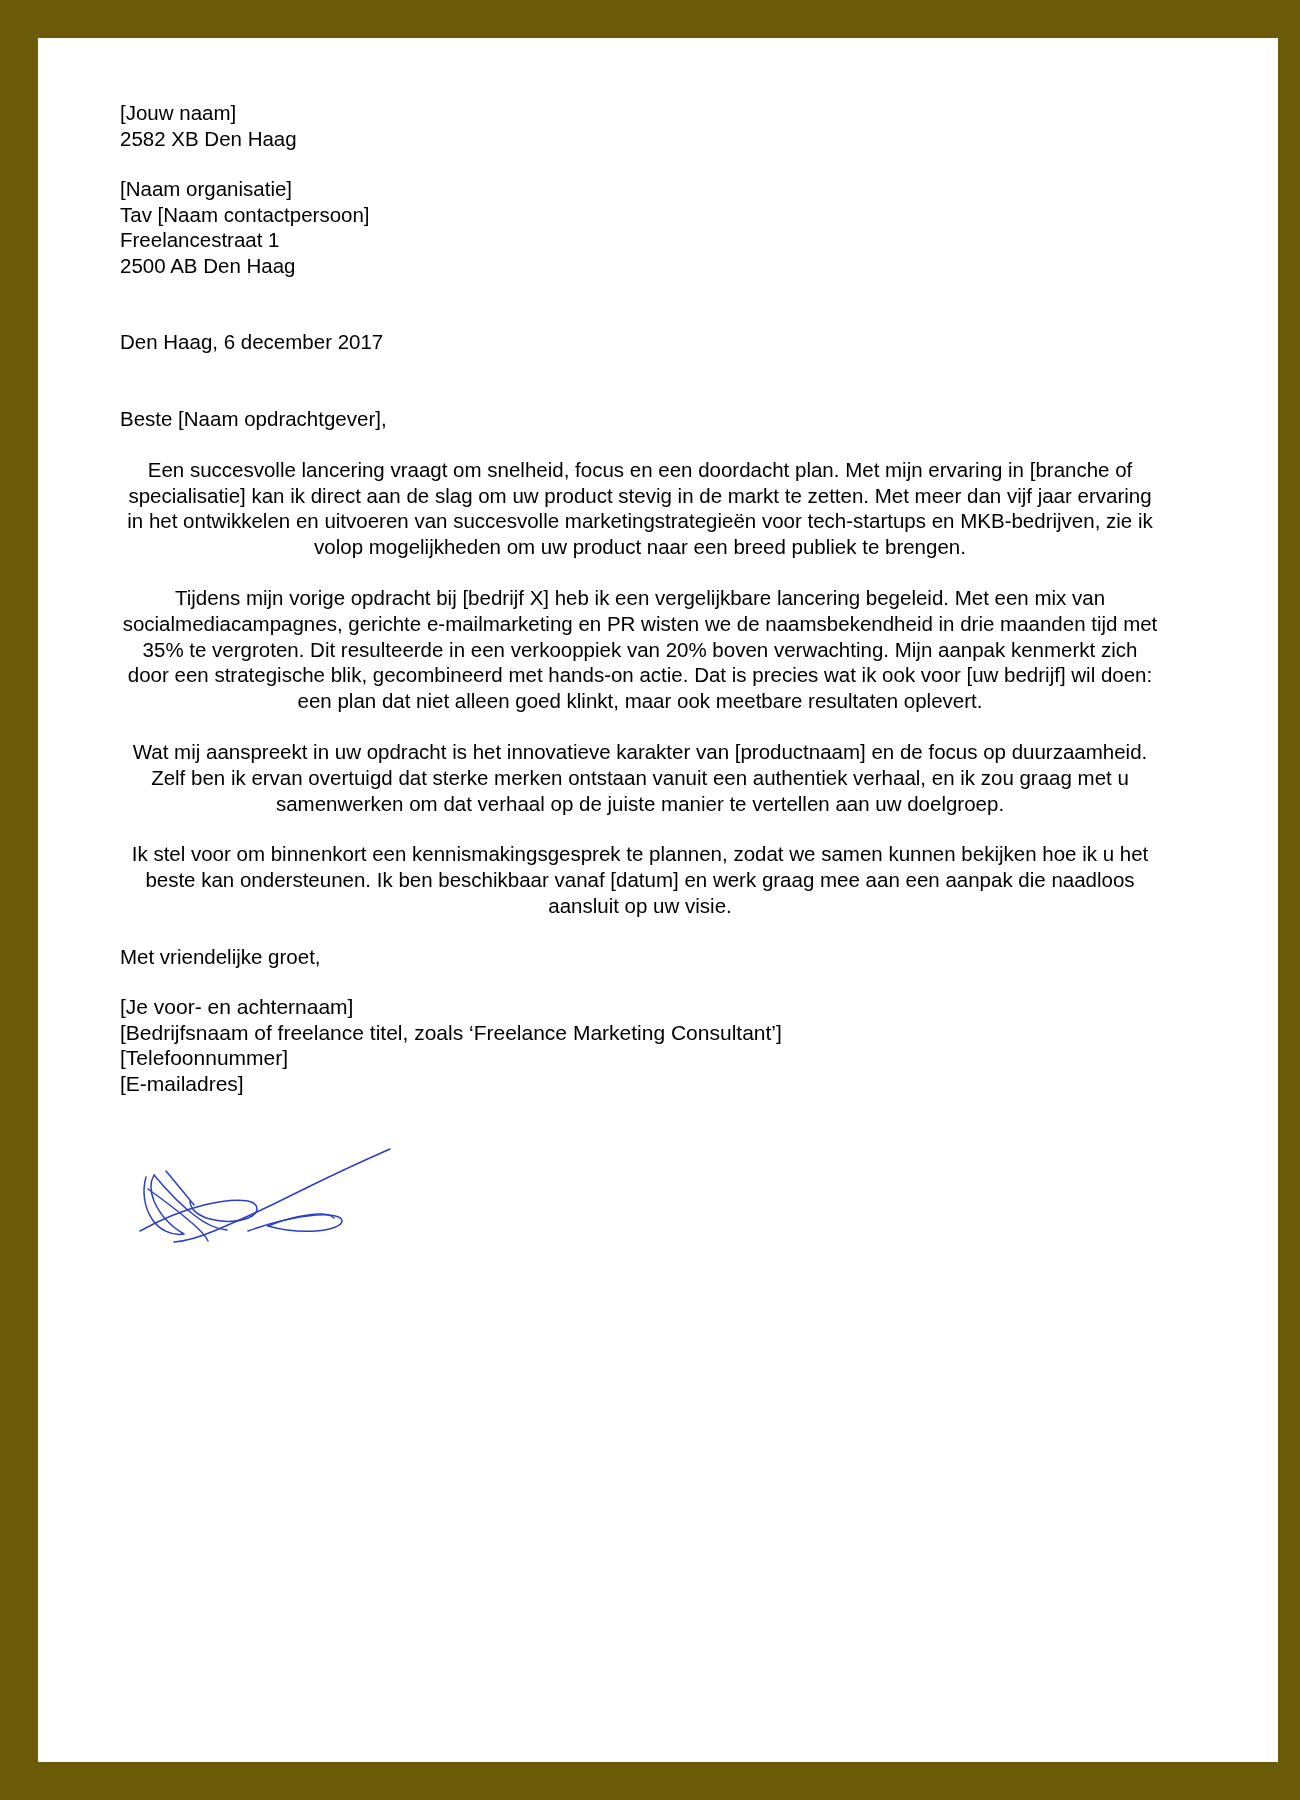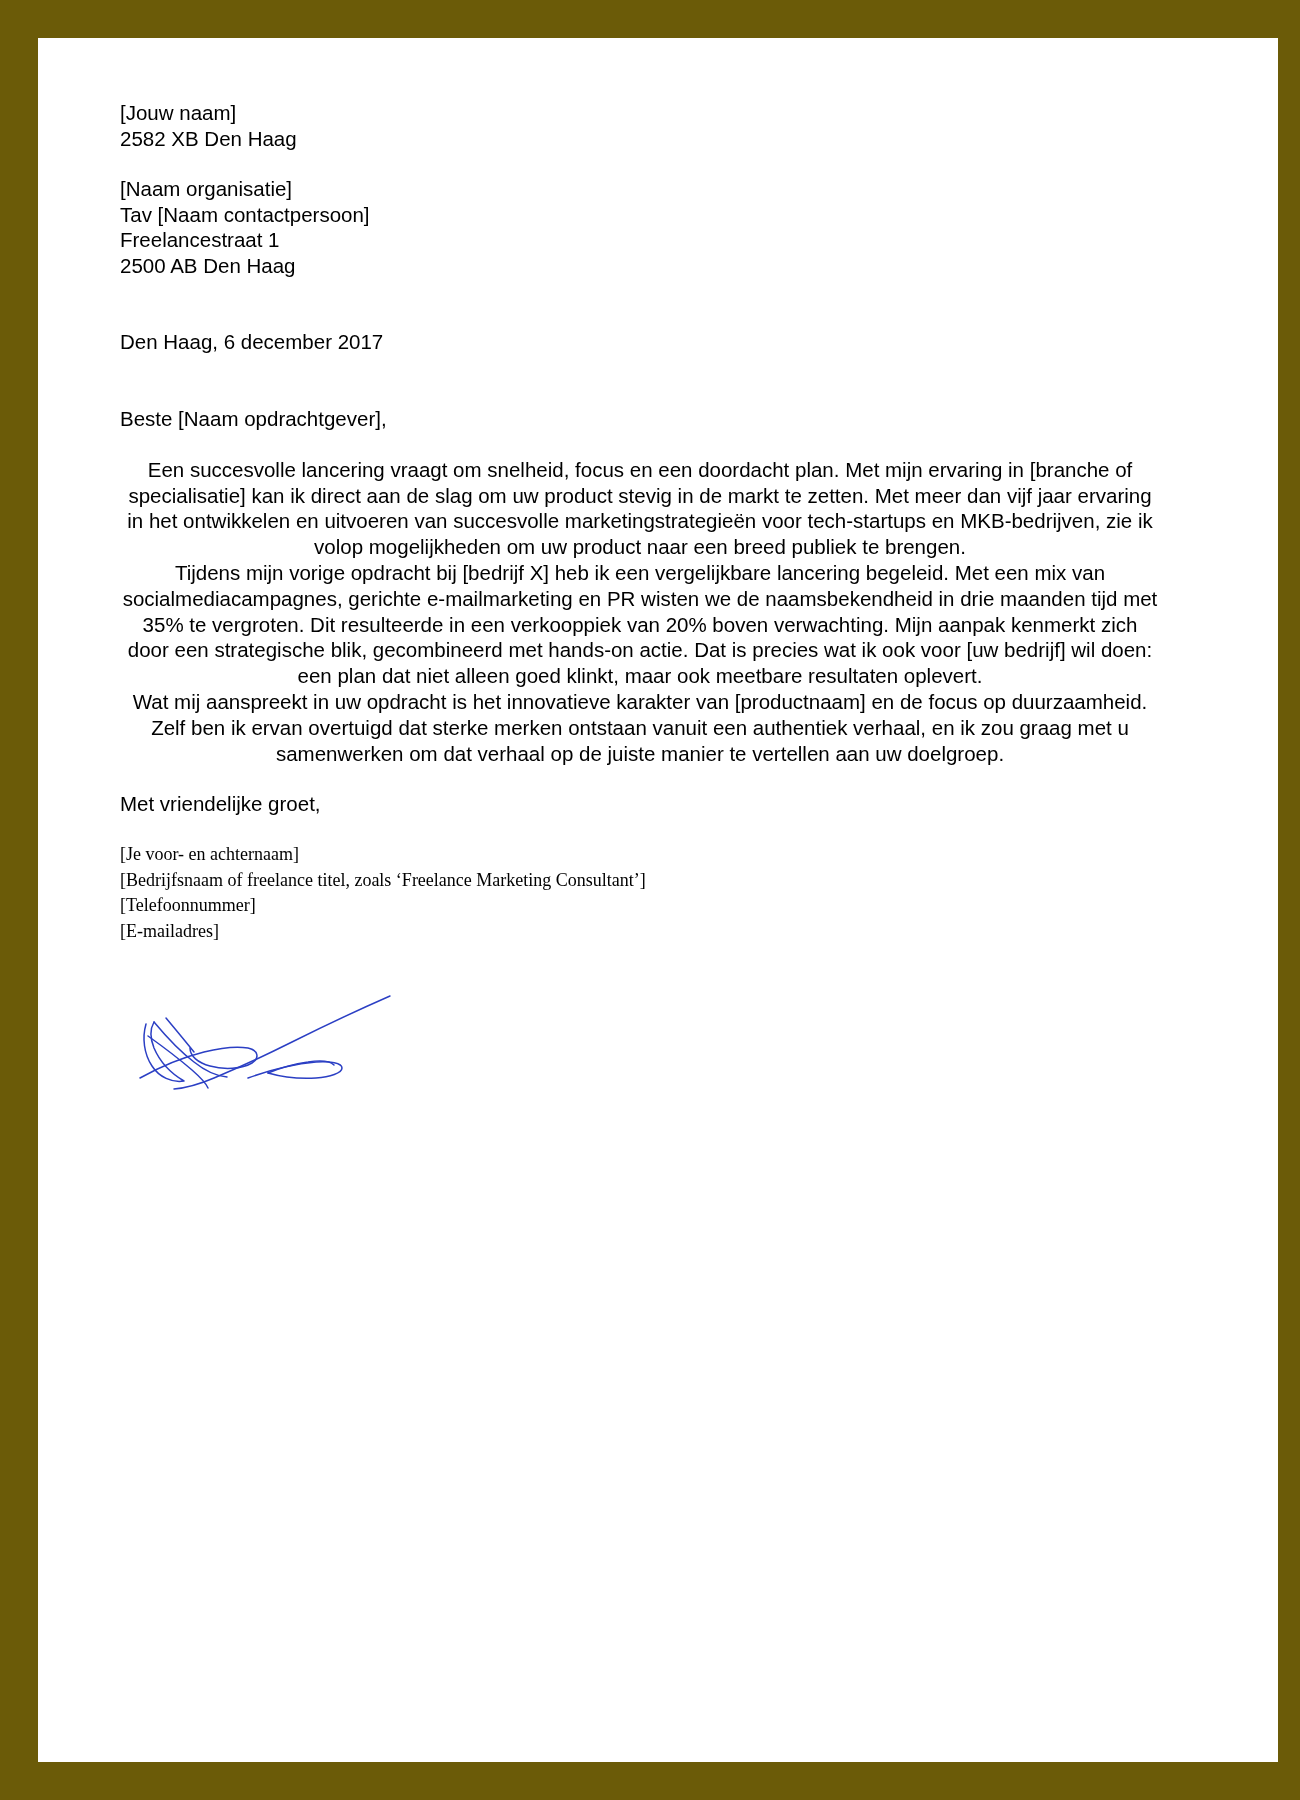--- a/index.html
+++ b/index.html
@@ -44,26 +44,25 @@
   .spacer-sm { height: 25px; }
   .spacer-md { height: 50px; }
   .spacer-lg { height: 52px; }
   .para {
     font-size: 20.5px;
     line-height: 25.8px;
     color: #000000;
     margin: 0;
     text-align: center;
   }
-  .para + .para { }
+  .para + .para { margin-top: 25px; }
   .sig-line {
-    font-size: 18px;
+    font-size: 21px;
     line-height: 25.6px;
     color: #000000;
-    font-family: Liberation Serif, serif;
   }
   .signature-wrap {
     position: relative;
     margin-top: 38px;
     margin-left: 8px;
     width: 330px;
     height: 120px;
   }
   .signature-wrap svg { display: block; }
 </style>
@@ -94,20 +93,21 @@
 
       <div class="spacer-lg"></div>
 
       <div class="addr-line">Beste [Naam opdrachtgever],</div>
 
       <div class="spacer-sm"></div>
 
       <p class="para">Een succesvolle lancering vraagt om snelheid, focus en een doordacht plan. Met mijn ervaring in [branche of specialisatie] kan ik direct aan de slag om uw product stevig in de markt te zetten. Met meer dan vijf jaar ervaring in het ontwikkelen en uitvoeren van succesvolle marketingstrategieën voor tech-startups en MKB-bedrijven, zie ik volop mogelijkheden om uw product naar een breed publiek te brengen.</p>
       <p class="para">Tijdens mijn vorige opdracht bij [bedrijf X] heb ik een vergelijkbare lancering begeleid. Met een mix van socialmediacampagnes, gerichte e-mailmarketing en PR wisten we de naamsbekendheid in drie maanden tijd met 35% te vergroten. Dit resulteerde in een verkooppiek van 20% boven verwachting. Mijn aanpak kenmerkt zich door een strategische blik, gecombineerd met hands-on actie. Dat is precies wat ik ook voor [uw bedrijf] wil doen: een plan dat niet alleen goed klinkt, maar ook meetbare resultaten oplevert.</p>
       <p class="para">Wat mij aanspreekt in uw opdracht is het innovatieve karakter van [productnaam] en de focus op duurzaamheid. Zelf ben ik ervan overtuigd dat sterke merken ontstaan vanuit een authentiek verhaal, en ik zou graag met u samenwerken om dat verhaal op de juiste manier te vertellen aan uw doelgroep.</p>
+      <p class="para">Ik stel voor om binnenkort een kennismakingsgesprek te plannen, zodat we samen kunnen bekijken hoe ik u het beste kan ondersteunen. Ik ben beschikbaar vanaf [datum] en werk graag mee aan een aanpak die naadloos aansluit op uw visie.</p>
 
       <div class="spacer-sm"></div>
 
       <div class="addr-line">Met vriendelijke groet,</div>
 
       <div class="spacer-sm"></div>
 
       <div>
         <div class="sig-line">[Je voor- en achternaam]</div>
         <div class="sig-line">[Bedrijfsnaam of freelance titel, zoals ‘Freelance Marketing Consultant’]</div>

